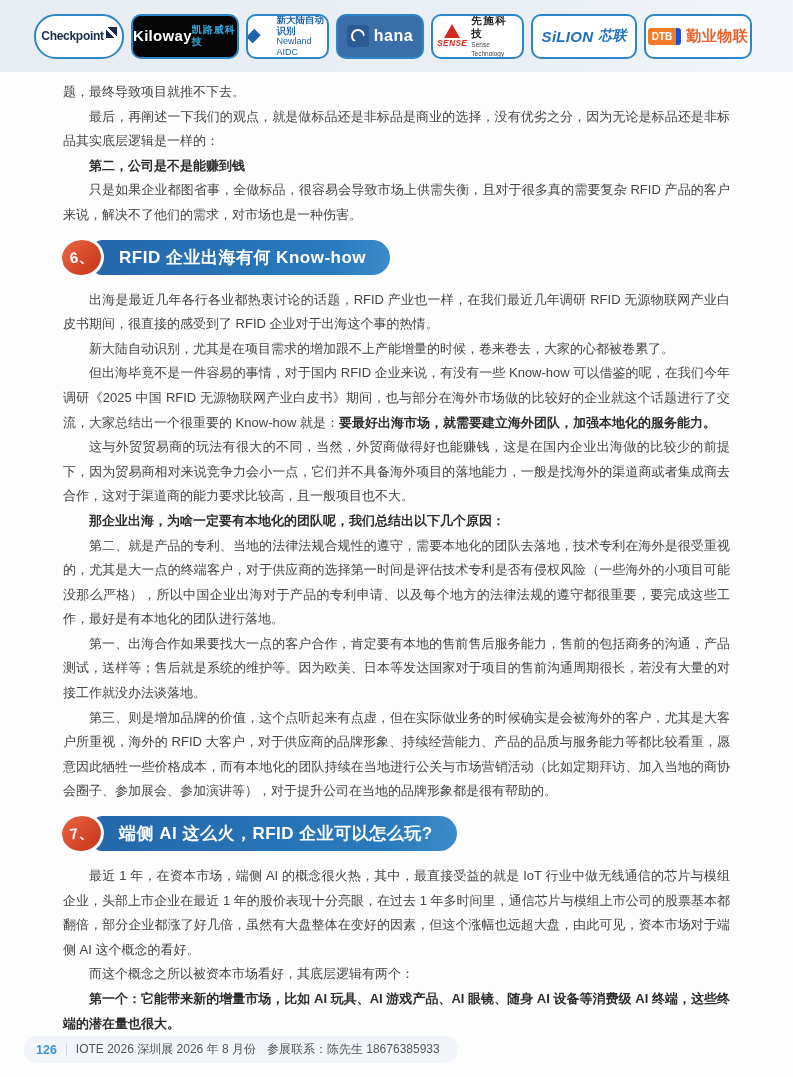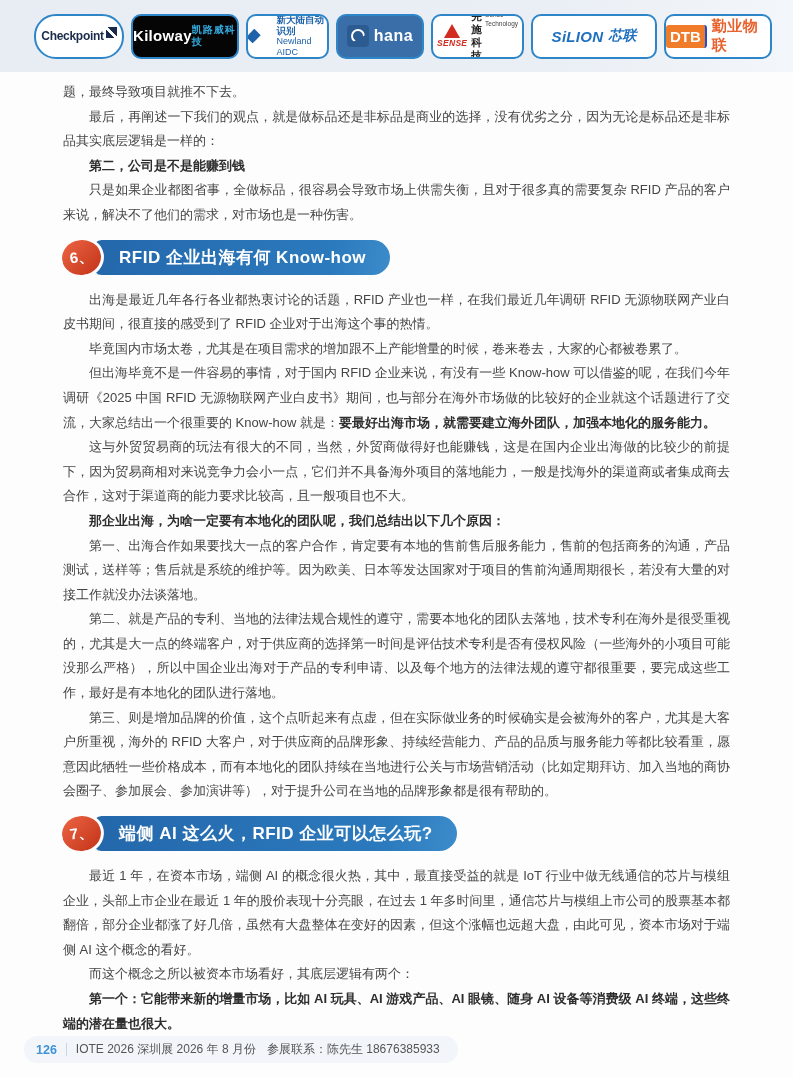--- a/index.html
+++ b/index.html
@@ -39,32 +39,32 @@
   .card-hana { width:88px; background:#3A6EA8; gap:5px; padding:0 6px; }
   .hana-icon { width:22px; height:22px; background:#2C5B92; border-radius:4px; position:relative; flex:0 0 auto; }
   .hana-icon::after { content:""; position:absolute; inset:4px; border:2px solid #fff; border-radius:50%;
     clip-path:polygon(0 0,100% 0,100% 45%,0 100%); }
   .hana-text { color:#ffffff; font-size:16px; font-weight:bold; letter-spacing:0.5px; }
   
   .card-sense { width:93px; gap:4px; padding:0 4px; }
   .sense-left { display:flex; flex-direction:column; align-items:center; }
   .sense-tri { width:0; height:0; border-left:8px solid transparent; border-right:8px solid transparent; border-bottom:14px solid #D22B1F; }
   .sense-brand { color:#D22B1F; font-weight:bold; font-style:italic; font-size:8.5px; letter-spacing:0.3px; }
-  .sense-right { display:flex; flex-direction:row; }
+  .sense-right { display:flex; flex-direction:column; }
   .sense-cn { color:#222; font-weight:bold; font-size:10.5px; letter-spacing:1.5px; line-height:13px; }
   .sense-en { color:#444; font-size:6.5px; line-height:9px; }
   
-  .card-silion { width:126px; gap:5px; }
+  .card-silion { width:106px; gap:5px; }
   .si-en, .si-cn { color:#1F6FC0; font-weight:bold; font-style:italic; }
   .si-en { font-size:15px; letter-spacing:0.3px; }
   .si-cn { font-size:14px; }
   
   .card-dtb { width:108px; gap:5px; }
-  .dtb-badge { background:#F07B28; color:#fff; font-weight:bold; font-size:15px; padding:3px 4px; border-radius:3px;
-    border-right:2px solid #1d4ed8; }
+  .dtb-badge { background:#F07B28; color:#fff; font-weight:bold; font-size:10px; padding:3px 4px; border-radius:3px;
+    border-right:5px solid #1d4ed8; }
   .dtb-cn { color:#E8622D; font-weight:bold; font-size:15px; letter-spacing:0.5px; }
 
   
   .article { padding:8px 63px 0 63px; }
   .para {
     margin:0; font-size:13px; line-height:24.6px; color:#454545;
     text-align:justify; text-indent:2em;
   }
   .para.noindent { text-indent:0; }
   .para .b { font-weight:bold; color:#2E2E2E; }
@@ -155,26 +155,26 @@
   <div class="article">
       <p class="para noindent"><span>题，最终导致项目就推不下去。</span></p>
       <p class="para"><span>最后，再阐述一下我们的观点，就是做标品还是非标品是商业的选择，没有优劣之分，因为无论是标品还是非标品其实底层逻辑是一样的：</span></p>
       <p class="para"><span class="b">第二，公司是不是能赚到钱</span></p>
       <p class="para"><span>只是如果企业都图省事，全做标品，很容易会导致市场上供需失衡，且对于很多真的需要复杂 RFID 产品的客户来说，解决不了他们的需求，对市场也是一种伤害。</span></p>
       <div class="sec-header">
         <span class="sec-circle">6、</span>
         <span class="sec-banner">RFID 企业出海有何 Know-how</span>
       </div>
       <p class="para"><span>出海是最近几年各行各业都热衷讨论的话题，RFID 产业也一样，在我们最近几年调研 RFID 无源物联网产业白皮书期间，很直接的感受到了 RFID 企业对于出海这个事的热情。</span></p>
-      <p class="para"><span>毕竟国内市场太卷，尤其是在项目需求的增加跟不上产能增量的时候，卷来卷去，大家的心都被卷累了。</span></p>
+      <p class="para"><span>新大陆自动识别，尤其是在项目需求的增加跟不上产能增量的时候，卷来卷去，大家的心都被卷累了。</span></p>
       <p class="para"><span>但出海毕竟不是一件容易的事情，对于国内 RFID 企业来说，有没有一些 Know-how 可以借鉴的呢，在我们今年调研《2025 中国 RFID 无源物联网产业白皮书》期间，也与部分在海外市场做的比较好的企业就这个话题进行了交流，大家总结出一个很重要的 Know-how 就是：</span><span class="b">要最好出海市场，就需要建立海外团队，加强本地化的服务能力。</span></p>
       <p class="para"><span>这与外贸贸易商的玩法有很大的不同，当然，外贸商做得好也能赚钱，这是在国内企业出海做的比较少的前提下，因为贸易商相对来说竞争力会小一点，它们并不具备海外项目的落地能力，一般是找海外的渠道商或者集成商去合作，这对于渠道商的能力要求比较高，且一般项目也不大。</span></p>
       <p class="para"><span class="b">那企业出海，为啥一定要有本地化的团队呢，我们总结出以下几个原因：</span></p>
+      <p class="para"><span>第二、就是产品的专利、当地的法律法规合规性的遵守，需要本地化的团队去落地，技术专利在海外是很受重视的，尤其是大一点的终端客户，对于供应商的选择第一时间是评估技术专利是否有侵权风险（一些海外的小项目可能没那么严格），所以中国企业出海对于产品的专利申请、以及每个地方的法律法规的遵守都很重要，要完成这些工作，最好是有本地化的团队进行落地。</span></p>
       <p class="para"><span>第一、出海合作如果要找大一点的客户合作，肯定要有本地的售前售后服务能力，售前的包括商务的沟通，产品测试，送样等；售后就是系统的维护等。因为欧美、日本等发达国家对于项目的售前沟通周期很长，若没有大量的对接工作就没办法谈落地。</span></p>
-      <p class="para"><span>第二、就是产品的专利、当地的法律法规合规性的遵守，需要本地化的团队去落地，技术专利在海外是很受重视的，尤其是大一点的终端客户，对于供应商的选择第一时间是评估技术专利是否有侵权风险（一些海外的小项目可能没那么严格），所以中国企业出海对于产品的专利申请、以及每个地方的法律法规的遵守都很重要，要完成这些工作，最好是有本地化的团队进行落地。</span></p>
       <p class="para"><span>第三、则是增加品牌的价值，这个点听起来有点虚，但在实际做业务的时候确实是会被海外的客户，尤其是大客户所重视，海外的 RFID 大客户，对于供应商的品牌形象、持续经营能力、产品的品质与服务能力等都比较看重，愿意因此牺牲一些价格成本，而有本地化的团队持续在当地进行公关与市场营销活动（比如定期拜访、加入当地的商协会圈子、参加展会、参加演讲等），对于提升公司在当地的品牌形象都是很有帮助的。</span></p>
       <div class="sec-header">
         <span class="sec-circle">7、</span>
         <span class="sec-banner">端侧 AI 这么火，RFID 企业可以怎么玩?</span>
       </div>
       <p class="para"><span>最近 1 年，在资本市场，端侧 AI 的概念很火热，其中，最直接受益的就是 IoT 行业中做无线通信的芯片与模组企业，头部上市企业在最近 1 年的股价表现十分亮眼，在过去 1 年多时间里，通信芯片与模组上市公司的股票基本都翻倍，部分企业都涨了好几倍，虽然有大盘整体在变好的因素，但这个涨幅也远超大盘，由此可见，资本市场对于端侧 AI 这个概念的看好。</span></p>
       <p class="para"><span>而这个概念之所以被资本市场看好，其底层逻辑有两个：</span></p>
       <p class="para"><span class="b">第一个：它能带来新的增量市场，比如 AI 玩具、AI 游戏产品、AI 眼镜、随身 AI 设备等消费级 AI 终端，这些终端的潜在量也很大。</span></p>
     </div>
 

